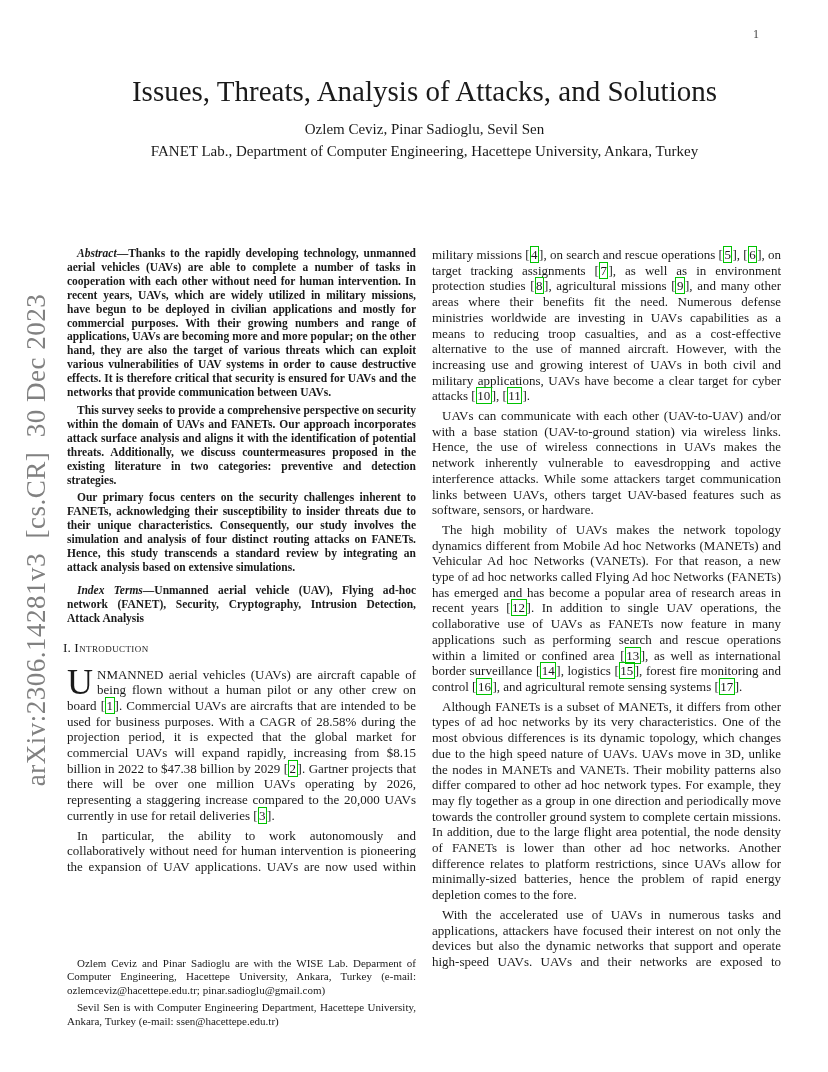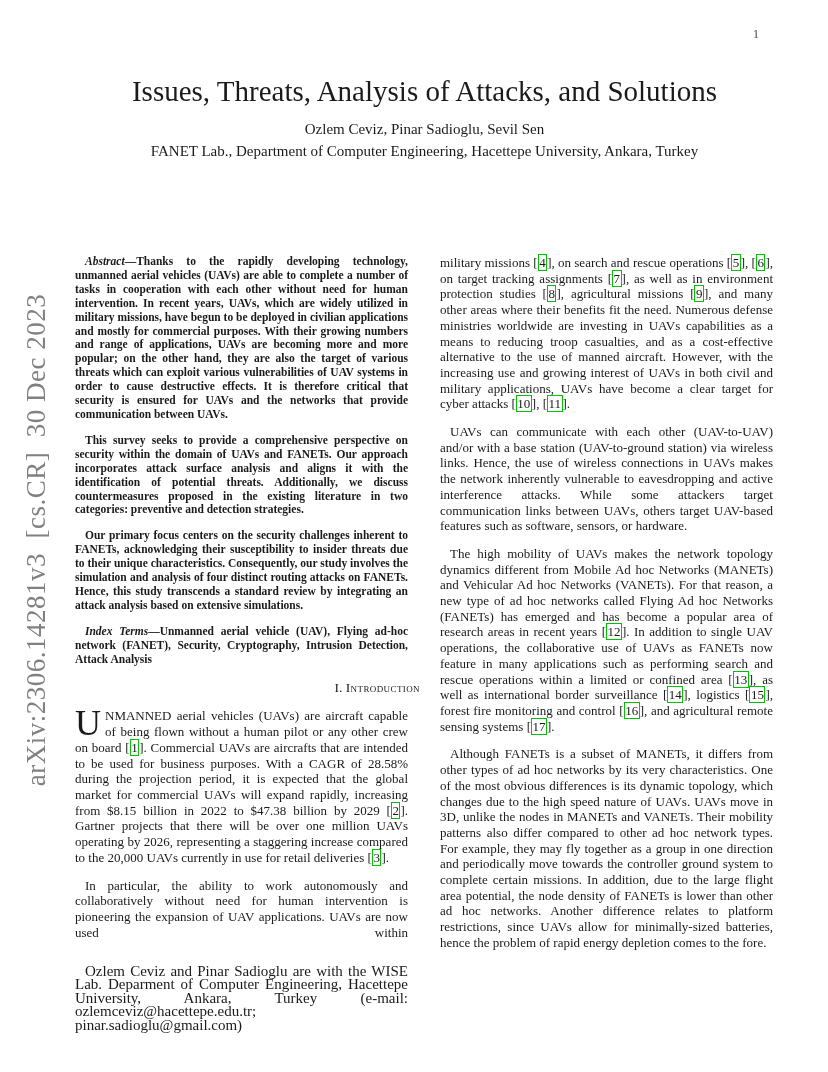--- a/index.html
+++ b/index.html
@@ -29,50 +29,50 @@
     text-align:center;
   }
   .title{font-size:29px;line-height:34px;font-weight:400;margin:0;}
   .authors{font-size:15px;margin-top:13px;}
   .affiliation{font-size:15px;margin-top:5px;}
 
   .col{position:absolute;top:243px;width:357px;}
   .col-left{left:63px;}
   .col-right{left:428px;}
 
-  p{margin:12px;}
+  p{margin:4px;}
   .abs-par{
     font-size:11.5px;line-height:13.9px;
     font-weight:bold;text-align:justify;text-indent:10px;
   }
   .lead-it{font-style:italic;font-weight:bold;}
   .index-terms{margin-top:9px;}
 
   .sec-heading{
     margin-top:14px;margin-bottom:11px;
-    text-align:right;font-size:13.5px;text-indent:0;
+    text-align:left;font-size:13.5px;text-indent:0;
   }
   .smallcaps{font-variant:small-caps;letter-spacing:0.4px;}
 
   .body-par{
     font-size:13px;line-height:15.7px;
     text-align:justify;text-indent:10px;
   }
   .no-indent{text-indent:0;}
   .cont{text-align-last:justify;}
 
   .dropcap{
     float:left;
     font-size:36px;line-height:29px;
     padding:1px 4px 0 0;
   }
 
   .footnote{
     position:absolute;top:953px;left:63px;width:357px;
-    font-size:15px;line-height:13.4px;
+    font-size:11px;line-height:13.4px;
     text-align:justify;
   }
   .footnote p{text-indent:10px;}
 
   .cite{
     border:1px solid #00c300;
     padding:0 0.5px;
     display:inline;
   }
 </style>
@@ -104,19 +104,21 @@
 
     <p class="body-par no-indent"><span class="dropcap">U</span><span>NMANNED aerial vehicles (UAVs) are aircraft capable of being flown without a human pilot or any other crew on board [<span class="cite">1</span>]. Commercial UAVs are aircrafts that are intended to be used for business purposes. With a CAGR of 28.58% during the projection period, it is expected that the global market for commercial UAVs will expand rapidly, increasing from $8.15 billion in 2022 to $47.38 billion by 2029 [<span class="cite">2</span>]. Gartner projects that there will be over one million UAVs operating by 2026, representing a staggering increase compared to the 20,000 UAVs currently in use for retail deliveries [<span class="cite">3</span>].</span></p>
     <p class="body-par cont">In particular, the ability to work autonomously and collaboratively without need for human intervention is pioneering the expansion of UAV applications. UAVs are now used within</p>
   </div>
 
   <div class="col col-right">
     <p class="body-par no-indent">military missions [<span class="cite">4</span>], on search and rescue operations [<span class="cite">5</span>], [<span class="cite">6</span>], on target tracking assignments [<span class="cite">7</span>], as well as in environment protection studies [<span class="cite">8</span>], agricultural missions [<span class="cite">9</span>], and many other areas where their benefits fit the need. Numerous defense ministries worldwide are investing in UAVs capabilities as a means to reducing troop casualties, and as a cost-effective alternative to the use of manned aircraft. However, with the increasing use and growing interest of UAVs in both civil and military applications, UAVs have become a clear target for cyber attacks [<span class="cite">10</span>], [<span class="cite">11</span>].</p>
     <p class="body-par">UAVs can communicate with each other (UAV-to-UAV) and/or with a base station (UAV-to-ground station) via wireless links. Hence, the use of wireless connections in UAVs makes the network inherently vulnerable to eavesdropping and active interference attacks. While some attackers target communication links between UAVs, others target UAV-based features such as software, sensors, or hardware.</p>
     <p class="body-par">The high mobility of UAVs makes the network topology dynamics different from Mobile Ad hoc Networks (MANETs) and Vehicular Ad hoc Networks (VANETs). For that reason, a new type of ad hoc networks called Flying Ad hoc Networks (FANETs) has emerged and has become a popular area of research areas in recent years [<span class="cite">12</span>]. In addition to single UAV operations, the collaborative use of UAVs as FANETs now feature in many applications such as performing search and rescue operations within a limited or confined area [<span class="cite">13</span>], as well as international border surveillance [<span class="cite">14</span>], logistics [<span class="cite">15</span>], forest fire monitoring and control [<span class="cite">16</span>], and agricultural remote sensing systems [<span class="cite">17</span>].</p>
     <p class="body-par">Although FANETs is a subset of MANETs, it differs from other types of ad hoc networks by its very characteristics. One of the most obvious differences is its dynamic topology, which changes due to the high speed nature of UAVs. UAVs move in 3D, unlike the nodes in MANETs and VANETs. Their mobility patterns also differ compared to other ad hoc network types. For example, they may fly together as a group in one direction and periodically move towards the controller ground system to complete certain missions. In addition, due to the large flight area potential, the node density of FANETs is lower than other ad hoc networks. Another difference relates to platform restrictions, since UAVs allow for minimally-sized batteries, hence the problem of rapid energy depletion comes to the fore.</p>
+    <p class="body-par cont">With the accelerated use of UAVs in numerous tasks and applications, attackers have focused their interest on not only the devices but also the dynamic networks that support and operate high-speed UAVs. UAVs and their networks are exposed to</p>
   </div>
 
   <div class="footnote">
     <p>Ozlem Ceviz and Pinar Sadioglu are with the WISE Lab. Deparment of Computer Engineering, Hacettepe University, Ankara, Turkey (e-mail: ozlemceviz@hacettepe.edu.tr; pinar.sadioglu@gmail.com)</p>
+    <p>Sevil Sen is with Computer Engineering Department, Hacettepe University, Ankara, Turkey (e-mail: ssen@hacettepe.edu.tr)</p>
   </div>
 
 </div>
 
 </body></html>

